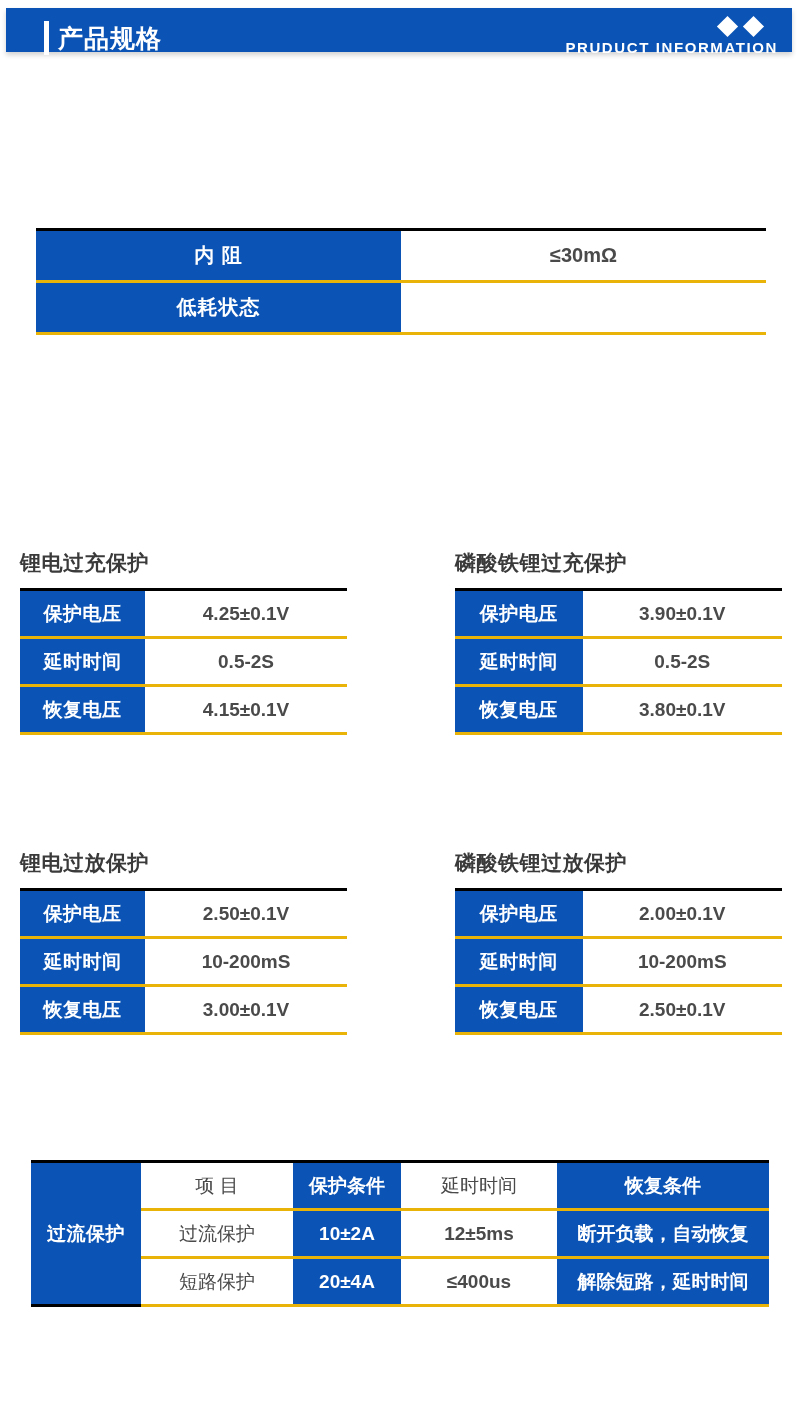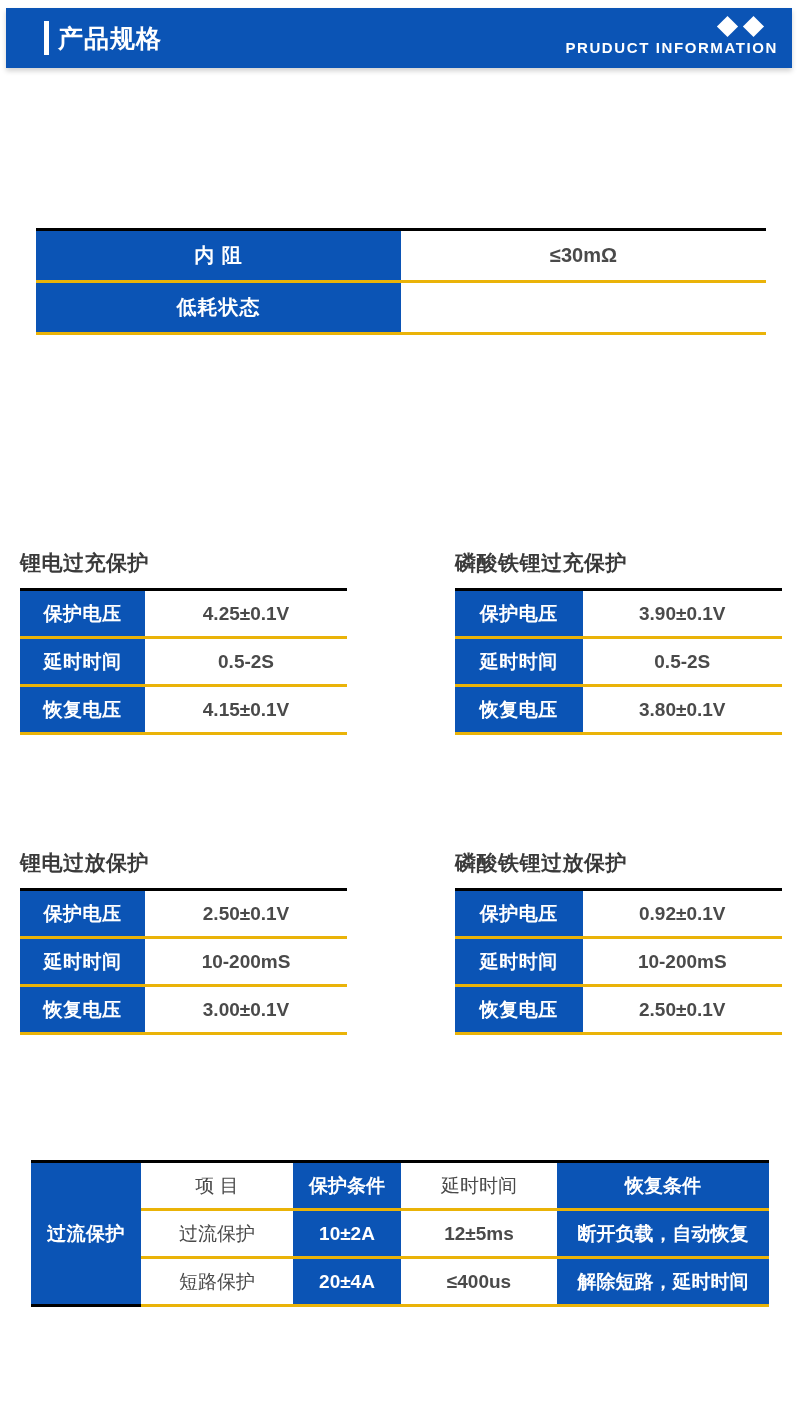--- a/index.html
+++ b/index.html
@@ -15,21 +15,21 @@
     color: #333333;
     overflow: hidden;
   }
 
   
   .banner {
     position: absolute;
     left: 6px;
     top: 8px;
     width: 786px;
-    height: 60px;
+    height: 44px;
     background: #0B54B5;
     box-shadow: 0 3px 5px rgba(0,0,0,0.18);
   }
   .banner-bar {
     position: absolute;
     left: 38px;
     top: 13px;
     width: 5px;
     height: 34px;
     background: #ffffff;
@@ -232,21 +232,21 @@
     <td class="cell-white c-value">3.00±0.1V</td>
   </tr>
 </tbody>
   </table>
 
 <div class="sec-title" id="title-od-lfp">磷酸铁锂过放保护</div>
 <table class="tbl small-tbl wide" id="table-od-lfp">
   <tbody>
       <tr>
     <td class="cell-blue c-label">保护电压</td>
-    <td class="cell-white c-value">0.92±0.1V</td>
+    <td class="cell-white c-value">2.00±0.1V</td>
   </tr>
   <tr>
     <td class="cell-blue c-label">延时时间</td>
     <td class="cell-white c-value">10-200mS</td>
   </tr>
   <tr>
     <td class="cell-blue c-label">恢复电压</td>
     <td class="cell-white c-value">2.50±0.1V</td>
   </tr>
 </tbody>

